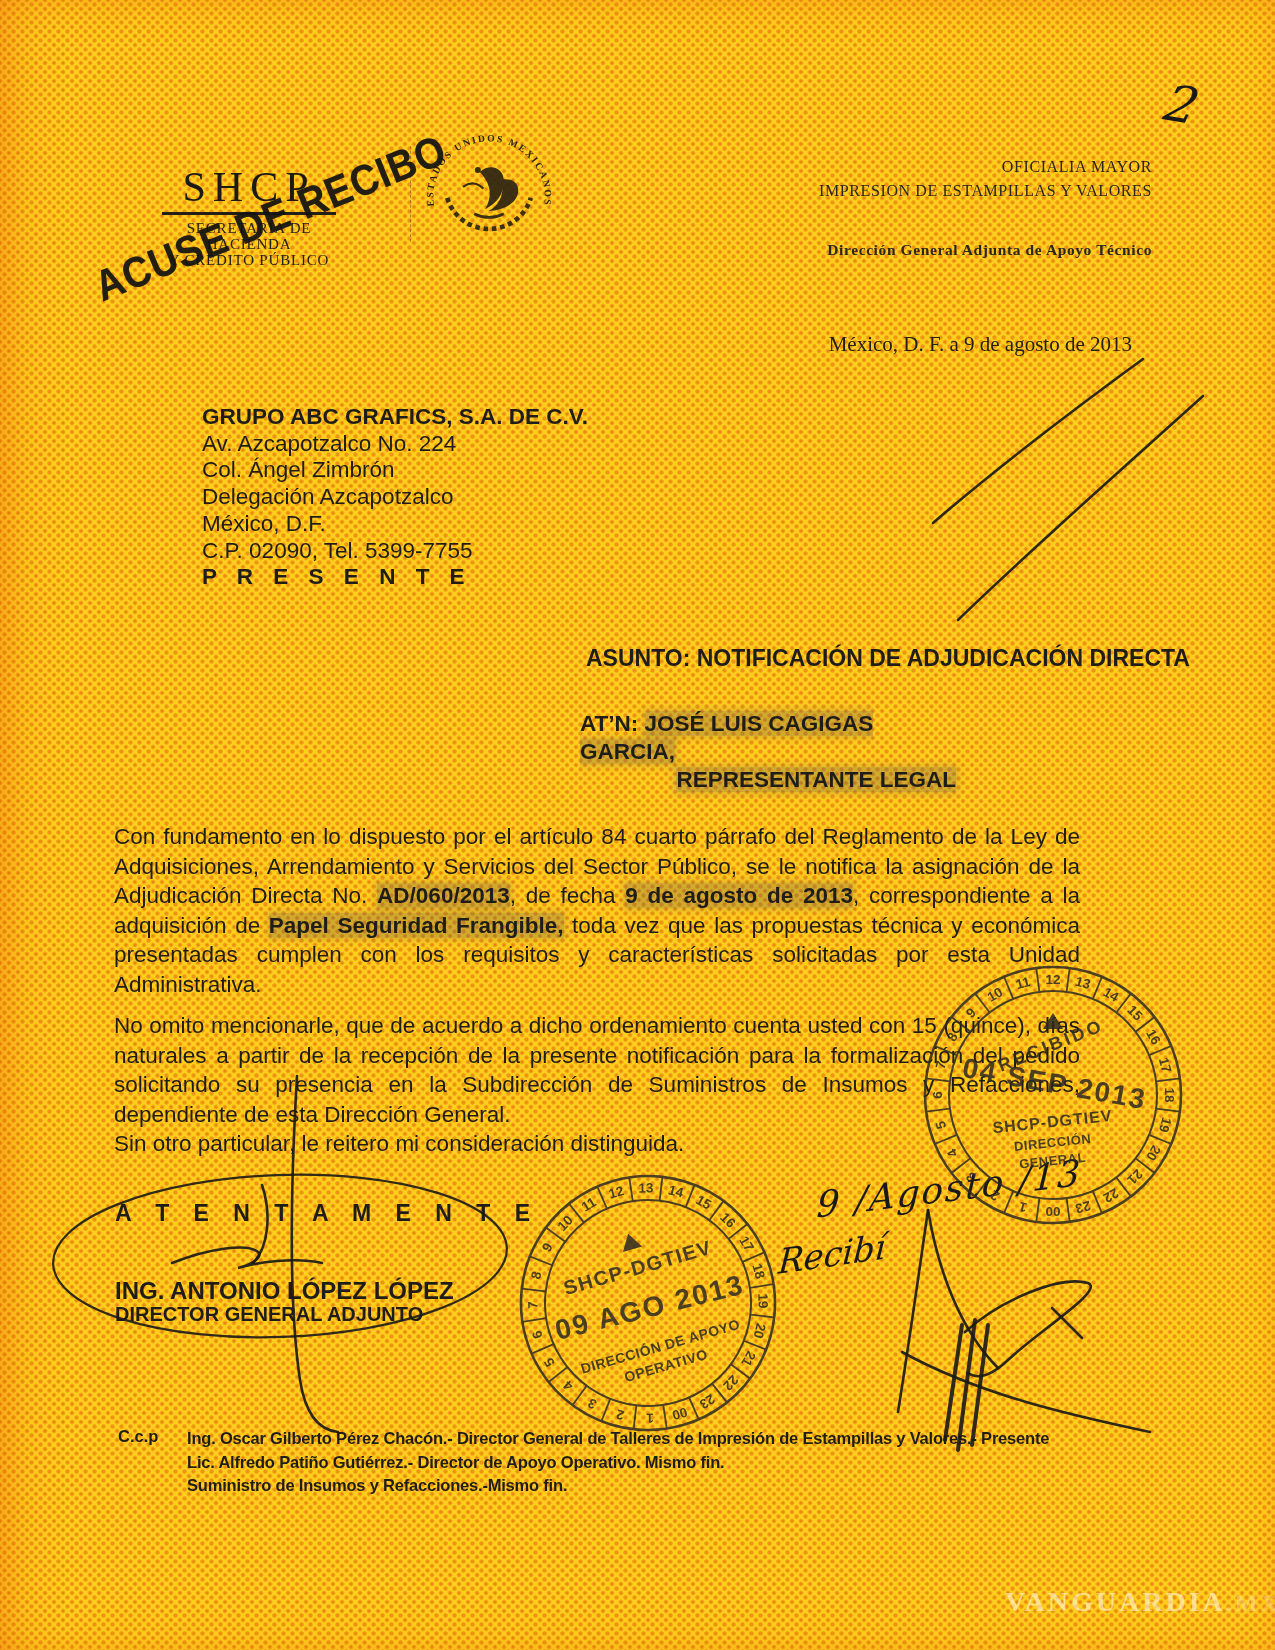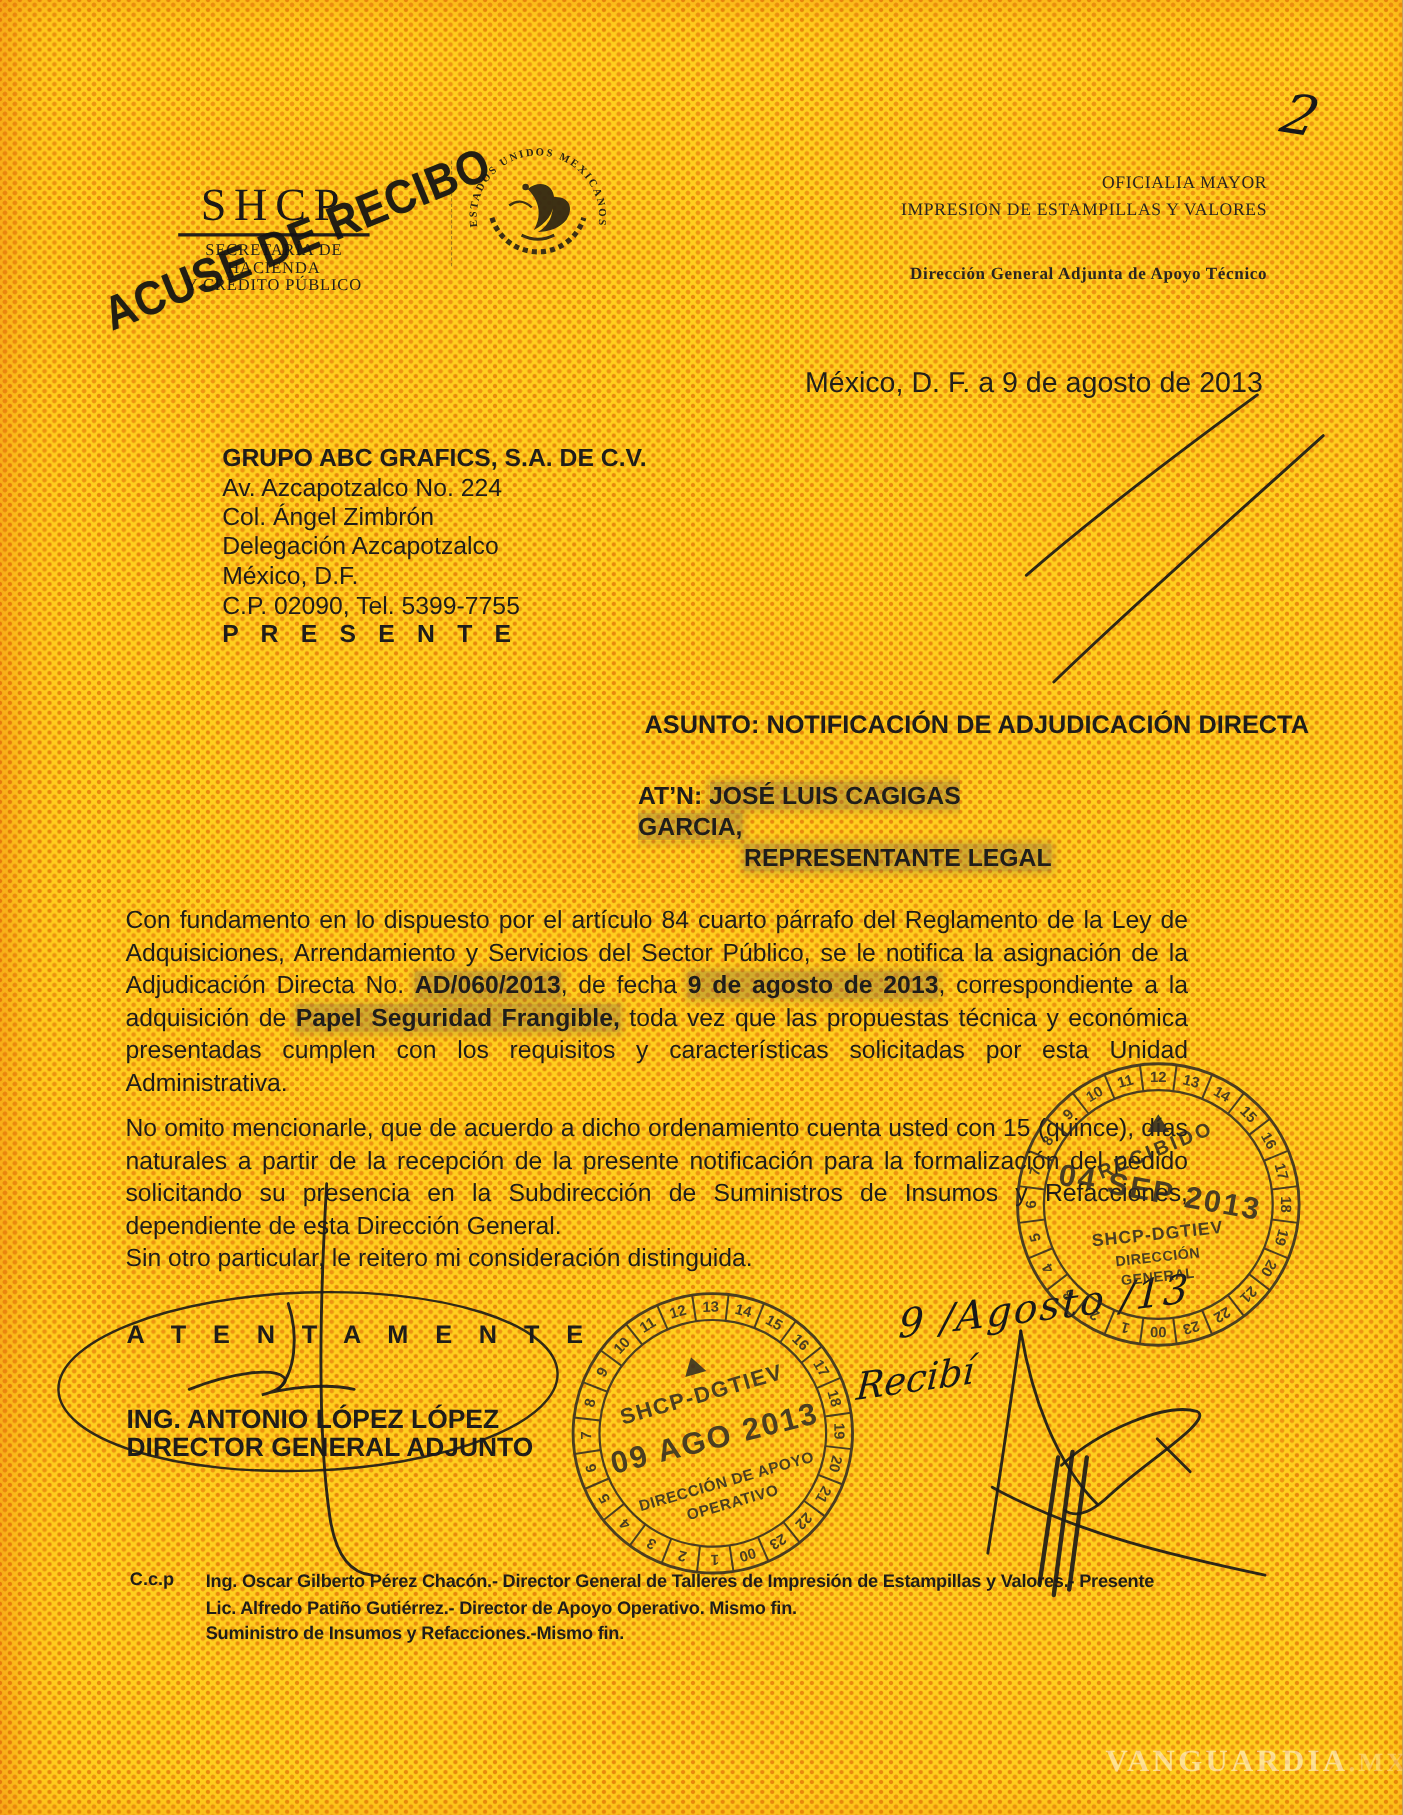--- a/index.html
+++ b/index.html
@@ -36,36 +36,36 @@
   .letterhead-right .l{font-family:"Liberation Serif",serif;font-size:16px;letter-spacing:.6px;color:#2a2620;line-height:23.5px;}
   .letterhead-right .l4{font-weight:bold;font-size:15.5px;margin-top:36px;}
   .hand{font-family:"DejaVu Serif",serif;font-style:italic;color:#191919;z-index:4;}
   .hand-2{left:1166px;top:76px;font-size:50px;transform:rotate(9deg) skewX(-6deg);}
   .acuse{
     left:106px;top:262px;z-index:5;font-size:43px;font-weight:bold;letter-spacing:1px;
     color:#131313;transform:rotate(-22deg) scaleX(.9);transform-origin:left bottom;
     white-space:nowrap;opacity:.93;text-shadow:0 0 1px rgba(19,19,19,.6);
   }
   
-  .dateline{left:616px;top:332px;width:532px;text-align:right;font-family:Liberation Sans, sans-serif;font-size:26px;color:#23201a;}
+  .dateline{left:600px;top:332px;width:532px;text-align:right;font-family:Liberation Serif, serif;font-size:21px;color:#23201a;}
   .recipient{left:202px;top:404px;font-size:22.5px;line-height:26.7px;}
   .recipient .company{font-weight:bold;}
   .recipient .presente{font-weight:bold;letter-spacing:7px;}
   .subject{left:586px;top:645px;font-size:23px;font-weight:bold;}
   .attention{left:580px;top:710px;width:376px;font-size:22.5px;font-weight:bold;line-height:28px;}
   .attention .c{text-align:right;}
   .bodytext{left:114px;top:822px;width:966px;font-size:22.5px;line-height:29.5px;text-align:justify;}
   .bodytext p{margin:0 0 12px 0;}
   .bodytext p.p2{margin-bottom:0;}
   .closing{margin-top:19px;}
   .b{font-weight:bold;}
   .hl{background:rgba(103,94,78,.30);box-shadow:0 0 7px 3px rgba(103,94,78,.20);border-radius:2px;}
   .atentamente{left:115px;top:1200px;font-size:23px;font-weight:bold;letter-spacing:9px;}
   .signer-name{left:115px;top:1277px;font-size:24px;font-weight:bold;}
-  .signer-title{left:115px;top:1303px;font-size:24px;font-weight:bold;}
+  .signer-title{left:115px;top:1303px;font-size:20px;font-weight:bold;}
   .hand-date{left:816px;top:1168px;font-size:36px;transform:rotate(-7deg) skewX(-10deg);letter-spacing:2px;}
   .hand-recibi{left:778px;top:1234px;font-size:34px;transform:rotate(-8deg) skewX(-12deg);}
   .cc-label{left:118px;top:1427px;font-size:16.5px;font-weight:bold;text-align:right;}
   .cc-lines{left:187px;top:1427px;font-size:16.5px;font-weight:bold;line-height:23.5px;white-space:nowrap;letter-spacing:-.2px;}
   .watermark{left:1005px;top:1586px;font-family:"Liberation Serif",serif;font-weight:bold;font-size:28px;letter-spacing:3px;color:rgba(255,250,238,.55);z-index:8;}
   .watermark .sfx{color:rgba(255,250,238,.30);font-size:24px;}
   
   .overlay{left:0;top:0;width:1275px;height:1650px;z-index:6;pointer-events:none;}
   .overlay .pen{fill:none;stroke:#1b1a18;stroke-width:2.6;stroke-linecap:round;opacity:.92;}
   .overlay .pen-th{fill:none;stroke:#1b1a18;stroke-width:4;stroke-linecap:round;opacity:.9;}

